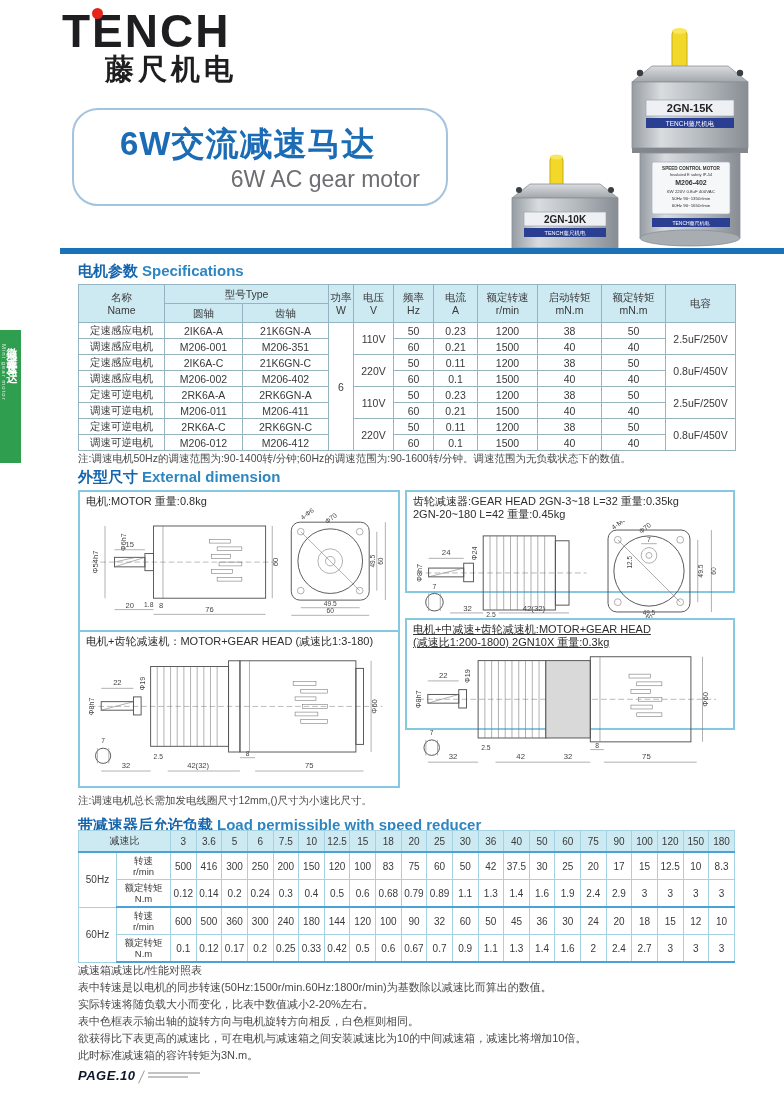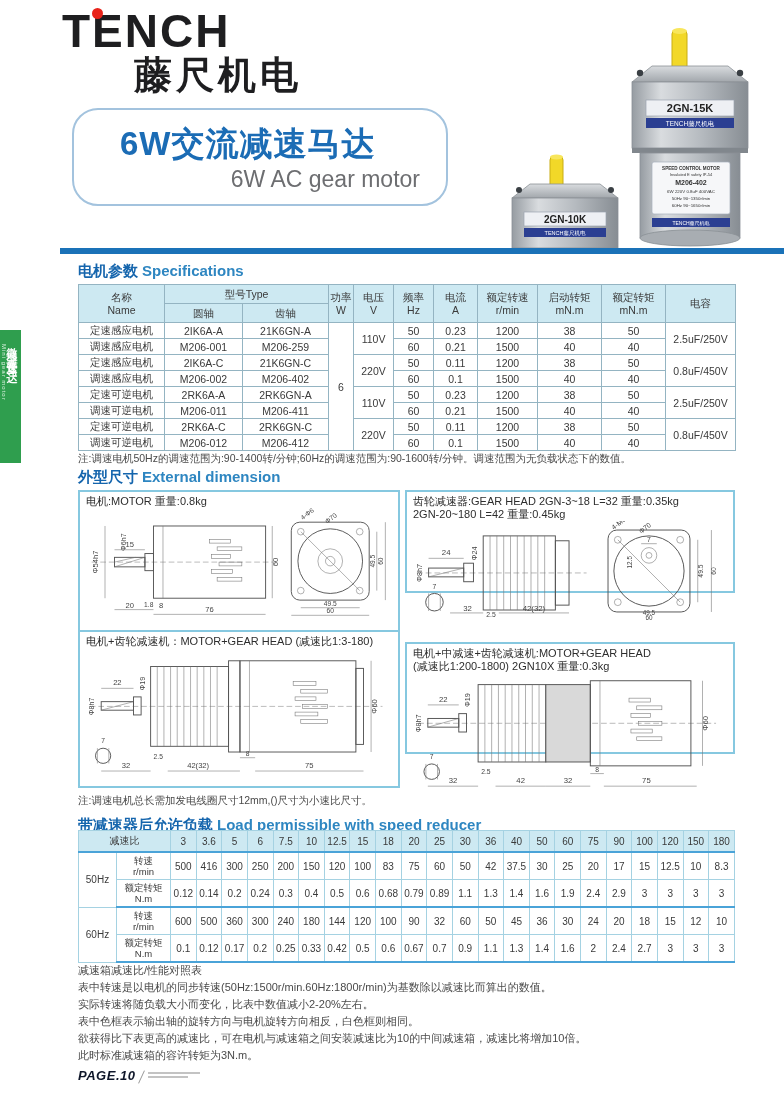--- a/index.html
+++ b/index.html
@@ -2,21 +2,21 @@
 <html><head>
 <meta charset="utf-8">
 <style>
   html,body{margin:0;padding:0;background:#e8e8e8;}
   .page{position:relative;width:784px;height:1112px;background:#ffffff;overflow:hidden;
         font-family:"Liberation Sans",sans-serif;color:#333;margin:0 auto;}
   
   .logo-block{position:absolute;left:62px;top:8px;}
   .logo-word{font-size:46px;font-weight:900;letter-spacing:2px;color:#1e1e20;line-height:46px;position:relative;}
   .logo-dot{position:absolute;left:30px;top:0px;width:11px;height:11px;border-radius:50%;background:#e8231a;}
-  .logo-cn{font-size:38px;font-weight:bold;color:#1e1e20;margin:-4px 0 0 72px;letter-spacing:4px;}
+  .logo-cn{font-size:29px;font-weight:bold;color:#1e1e20;margin:-4px 0 0 43px;letter-spacing:4px;}
   
   .banner{position:absolute;left:72px;top:108px;width:372px;height:94px;
           border:2px solid #a3c3de;border-radius:26px;background:#fff;}
   .banner-title{position:absolute;left:46px;top:12px;font-size:33px;font-weight:bold;color:#1b6cb5;letter-spacing:1px;}
   .banner-sub{position:absolute;right:26px;top:56px;font-size:23px;color:#6d6e71;}
   
   .photos{position:absolute;left:450px;top:16px;width:322px;height:236px;}
   
   .blue-line{position:absolute;left:60px;top:248px;width:724px;height:6px;background:#1a72b8;}
   
@@ -33,21 +33,21 @@
   .spec-table th,.spec-table td{border:1px solid #94b4c2;text-align:center;padding:0;color:#3a3a3a;
               overflow:hidden;white-space:nowrap;}
   .spec-table thead th{background:#cde9f2;font-weight:normal;height:18px;line-height:13px;}
   .spec-table tbody td{height:15px;background:#fff;}
   
   .dim-grid{position:absolute;left:78px;top:490px;width:657px;}
   .dim-panel{position:absolute;border:2px solid #86c8e0;background:#fff;box-sizing:border-box;padding:3px 6px 2px 6px;}
   .dp1{left:0;top:0;width:322px;height:176px;}
   .dp2{left:327px;top:0;width:330px;height:103px;}
   .dp3{left:0;top:140px;width:322px;height:158px;}
-  .dp4{left:327px;top:152px;width:330px;height:112px;}
+  .dp4{left:327px;top:128px;width:330px;height:112px;text-decoration:underline;}
   .dim-title{font-size:11px;color:#2d2d2d;line-height:13px;white-space:nowrap;}
   .dim-svg{display:block;width:100%;}
   .dim-svg text{fill:#444;font-family:"Liberation Sans",sans-serif;}
   .dim-svg .ln{stroke:#555;stroke-width:1;fill:none;}
   .dim-svg .thin{stroke:#777;stroke-width:0.6;fill:none;}
   .dim-svg .dash{stroke:#888;stroke-width:0.6;stroke-dasharray:6 3;fill:none;}
   
   .load-table{position:absolute;left:78px;top:830px;width:657px;border-collapse:collapse;font-size:10px;table-layout:fixed;}
   .load-table th,.load-table td{border:1px solid #a5d2e2;text-align:center;padding:0;color:#3a3a3a;font-weight:normal;}
   .load-table tr.ratio-row th,.load-table tr.ratio-row td{background:#cde9f2;height:20px;border-bottom:2px solid #4aa3d8;}
@@ -214,21 +214,21 @@
         <td>50</td>
           <td>0.23</td>
           <td>1200</td>
           <td>38</td>
           <td>50</td>
         <td rowspan="2">2.5uF/250V</td>
       </tr>
       <tr>
         <td>调速感应电机</td>
           <td>M206-001</td>
-          <td>M206-259</td>
+          <td>M206-351</td>
         <td>60</td>
           <td>0.21</td>
           <td>1500</td>
           <td>40</td>
           <td>40</td>
       </tr>
       <tr>
         <td>定速感应电机</td>
           <td>2IK6A-C</td>
           <td>21K6GN-C</td>

